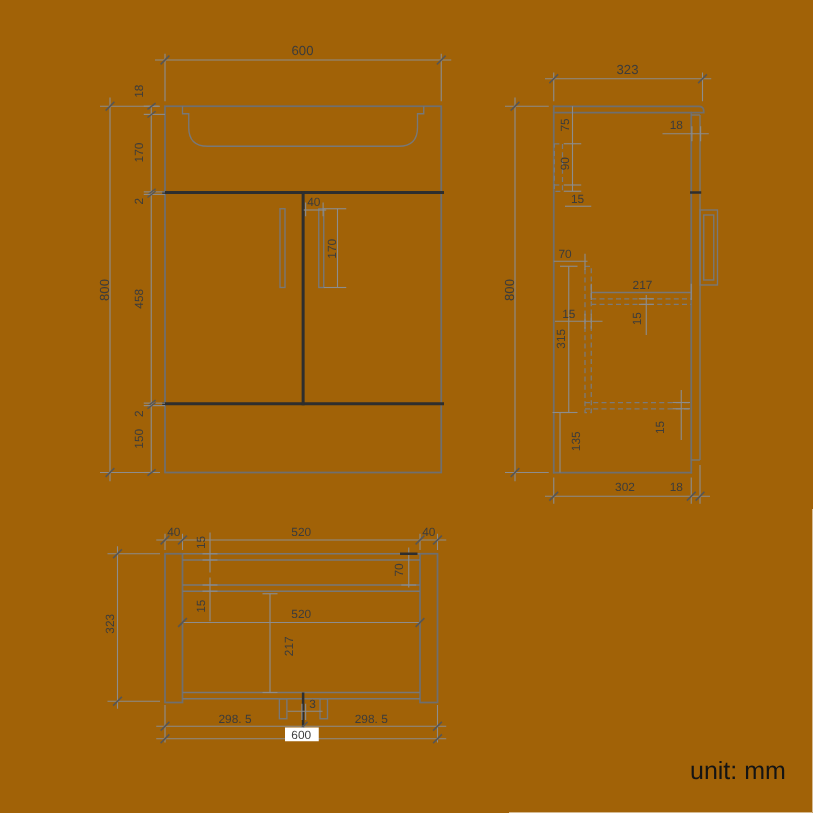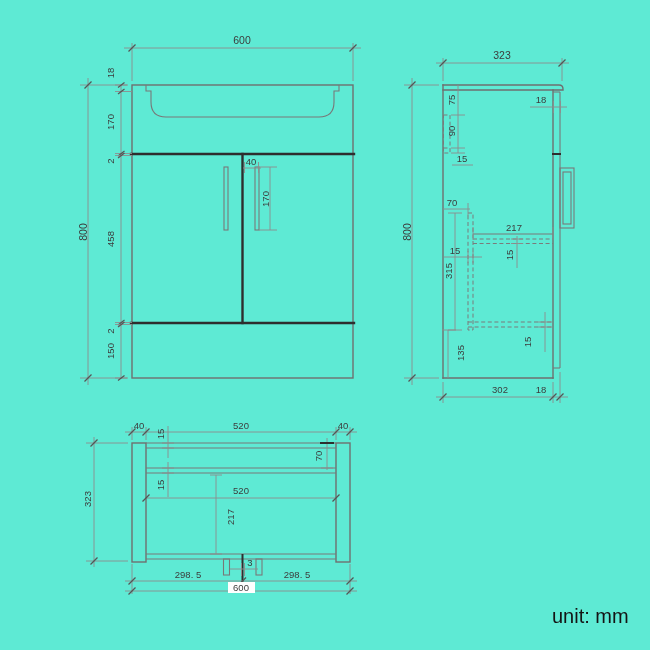--- a/index.html
+++ b/index.html
@@ -1,16 +1,16 @@
 <!DOCTYPE html>
 <html><head>
 <meta charset="utf-8">
 <style>
   html,body{margin:0;padding:0;background:#ffffff;}
-  .stage{position:relative;width:650px;height:650px;background:#5eead4;overflow:hidden;
+  .stage{position:relative;width:650px;height:650px;background:#a16207;overflow:hidden;
          font-family:"Liberation Sans", sans-serif;}
   svg{display:block;}
   
   .s{stroke:#6f6f6f;stroke-width:1.4;fill:none;stroke-linecap:square;}
   .s1{stroke:#787878;stroke-width:1.1;fill:none;}
   .s2{stroke:#2e2e2e;stroke-width:2.4;fill:none;stroke-linecap:square;}
   .s2t{stroke:#2e2e2e;stroke-width:2;fill:none;}
   
   .d{stroke:#8d8d8d;stroke-width:0.9;fill:none;}
   .tk{stroke:#555555;stroke-width:1.2;fill:none;}

